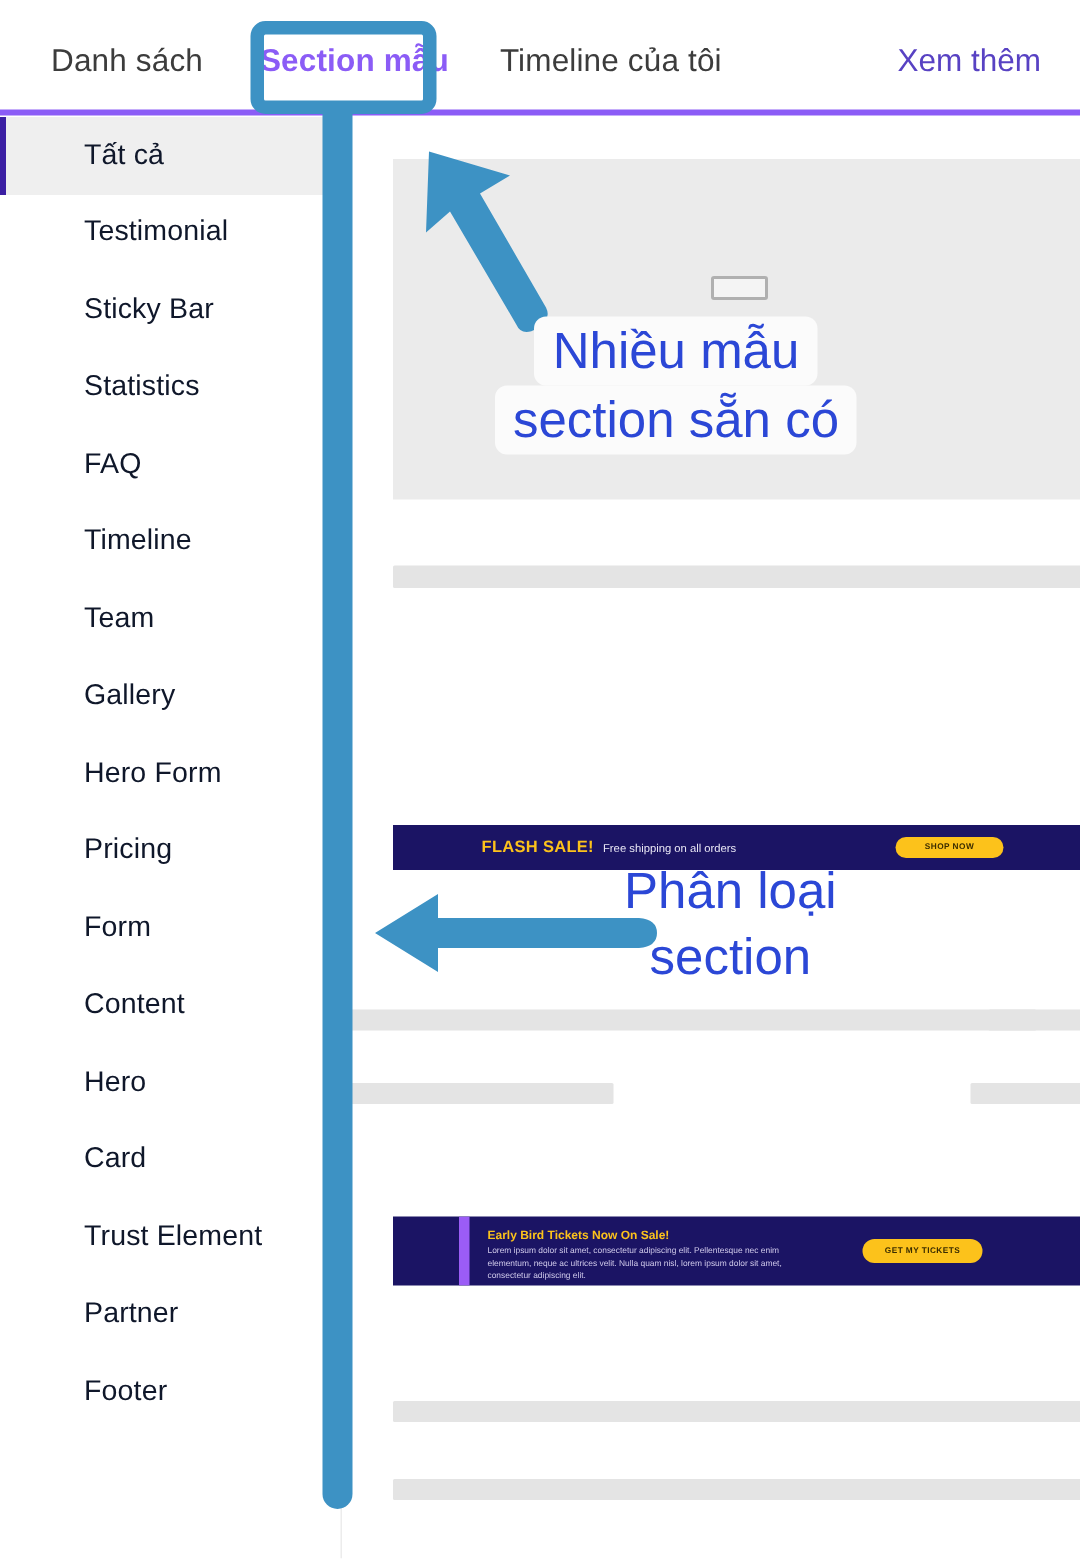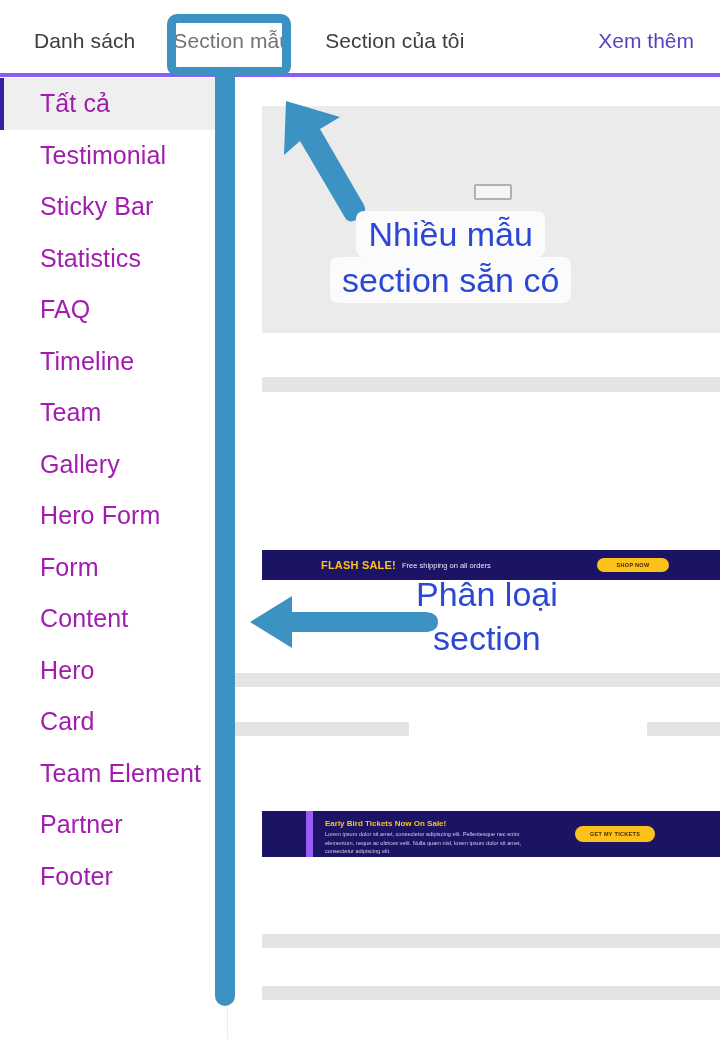--- a/index.html
+++ b/index.html
@@ -38,23 +38,24 @@
     font-size: 21px;
     line-height: 26px;
     color: #3c3c3c;
     white-space: nowrap;
     padding: 0 22px 0 0;
     cursor: pointer;
     letter-spacing: 0.1px;
   }
   .tab:first-child { padding-right: 28px; }
   .tab.active {
-    color: #737373;
+    color: #8b5cf6;
     padding-left: 10px;
     padding-right: 34px;
+    font-weight: bold;
   }
   .tab-more {
     position: absolute;
     right: 26px; top: 28px;
     font-size: 21px;
     line-height: 26px;
     color: #5842c3;
     white-space: nowrap;
     cursor: pointer;
   }
@@ -68,23 +69,23 @@
     background: #ffffff;
     border-right: 1px solid #ececec;
     box-sizing: border-box;
     overflow: hidden;
   }
   .side-item {
     position: relative;
     height: 51.5px;
     display: flex;
     align-items: center;
-    padding-left: 40px;
-    font-size: 25px;
-    color: #a21caf;
+    padding-left: 56px;
+    font-size: 19px;
+    color: #0f172a;
     cursor: pointer;
     box-sizing: border-box;
     letter-spacing: 0.1px;
   }
   .side-item.active {
     background: #efefef;
   }
   .side-item.active::before {
     content: "";
     position: absolute;
@@ -257,21 +258,21 @@
     border-radius: 0 0 10px 10px;
   }
 </style>
 </head>
 <body>
 
 <div class="tabbar">
   <div class="tabs-left">
     <div class="tab">Danh sách</div>
     <div class="tab active">Section mẫu</div>
-    <div class="tab">Section của tôi</div>
+    <div class="tab">Timeline của tôi</div>
   </div>
   <div class="tab-more">Xem thêm</div>
 </div>
 
 <div class="sidebar">
   <div class="side-item active">
     <span>Tất cả</span>
   </div>
   <div class="side-item">
     <span>Testimonial</span>
@@ -291,33 +292,36 @@
   <div class="side-item">
     <span>Team</span>
   </div>
   <div class="side-item">
     <span>Gallery</span>
   </div>
   <div class="side-item">
     <span>Hero Form</span>
   </div>
   <div class="side-item">
+    <span>Pricing</span>
+  </div>
+  <div class="side-item">
     <span>Form</span>
   </div>
   <div class="side-item">
     <span>Content</span>
   </div>
   <div class="side-item">
     <span>Hero</span>
   </div>
   <div class="side-item">
     <span>Card</span>
   </div>
   <div class="side-item">
-    <span>Team Element</span>
+    <span>Trust Element</span>
   </div>
   <div class="side-item">
     <span>Partner</span>
   </div>
   <div class="side-item">
     <span>Footer</span>
   </div>
 </div>
 
 <div class="content">

